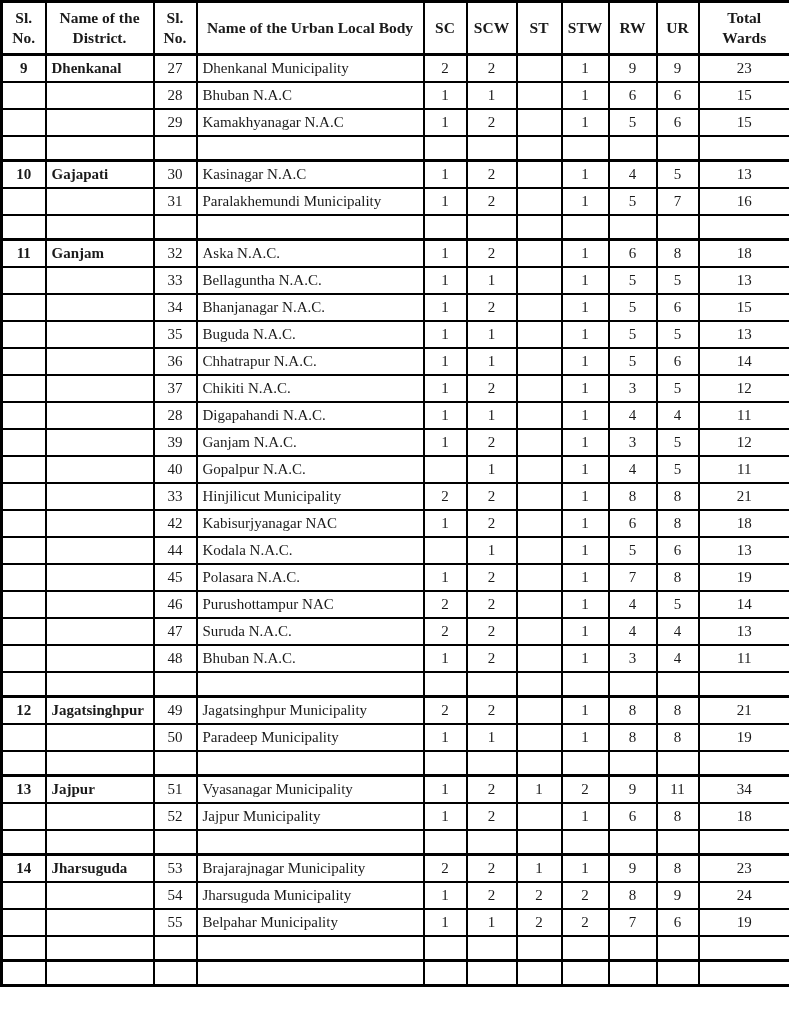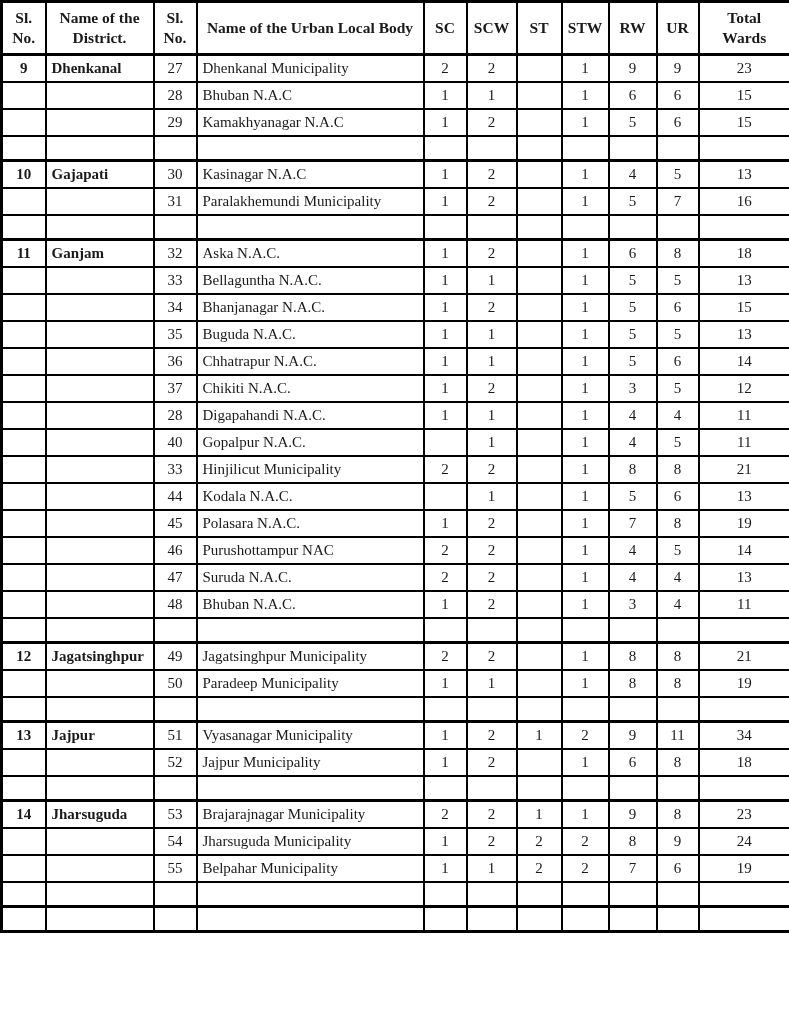--- a/index.html
+++ b/index.html
@@ -273,20 +273,33 @@
         <td class="align-center">1</td>
         <td class="align-center"></td>
         <td class="align-center">1</td>
         <td class="align-center">4</td>
         <td class="align-center">4</td>
         <td class="align-center">11</td>
       </tr>
       <tr class="data-row">
         <td class="align-center bold"></td>
         <td class="align-left bold"></td>
+        <td class="align-center">39</td>
+        <td class="align-left">Ganjam N.A.C.</td>
+        <td class="align-center">1</td>
+        <td class="align-center">2</td>
+        <td class="align-center"></td>
+        <td class="align-center">1</td>
+        <td class="align-center">3</td>
+        <td class="align-center">5</td>
+        <td class="align-center">12</td>
+      </tr>
+      <tr class="data-row">
+        <td class="align-center bold"></td>
+        <td class="align-left bold"></td>
         <td class="align-center">40</td>
         <td class="align-left">Gopalpur N.A.C.</td>
         <td class="align-center"></td>
         <td class="align-center">1</td>
         <td class="align-center"></td>
         <td class="align-center">1</td>
         <td class="align-center">4</td>
         <td class="align-center">5</td>
         <td class="align-center">11</td>
       </tr>
@@ -295,20 +308,33 @@
         <td class="align-left bold"></td>
         <td class="align-center">33</td>
         <td class="align-left">Hinjilicut Municipality</td>
         <td class="align-center">2</td>
         <td class="align-center">2</td>
         <td class="align-center"></td>
         <td class="align-center">1</td>
         <td class="align-center">8</td>
         <td class="align-center">8</td>
         <td class="align-center">21</td>
+      </tr>
+      <tr class="data-row">
+        <td class="align-center bold"></td>
+        <td class="align-left bold"></td>
+        <td class="align-center">42</td>
+        <td class="align-left">Kabisurjyanagar NAC</td>
+        <td class="align-center">1</td>
+        <td class="align-center">2</td>
+        <td class="align-center"></td>
+        <td class="align-center">1</td>
+        <td class="align-center">6</td>
+        <td class="align-center">8</td>
+        <td class="align-center">18</td>
       </tr>
       <tr class="data-row">
         <td class="align-center bold"></td>
         <td class="align-left bold"></td>
         <td class="align-center">44</td>
         <td class="align-left">Kodala N.A.C.</td>
         <td class="align-center"></td>
         <td class="align-center">1</td>
         <td class="align-center"></td>
         <td class="align-center">1</td>

